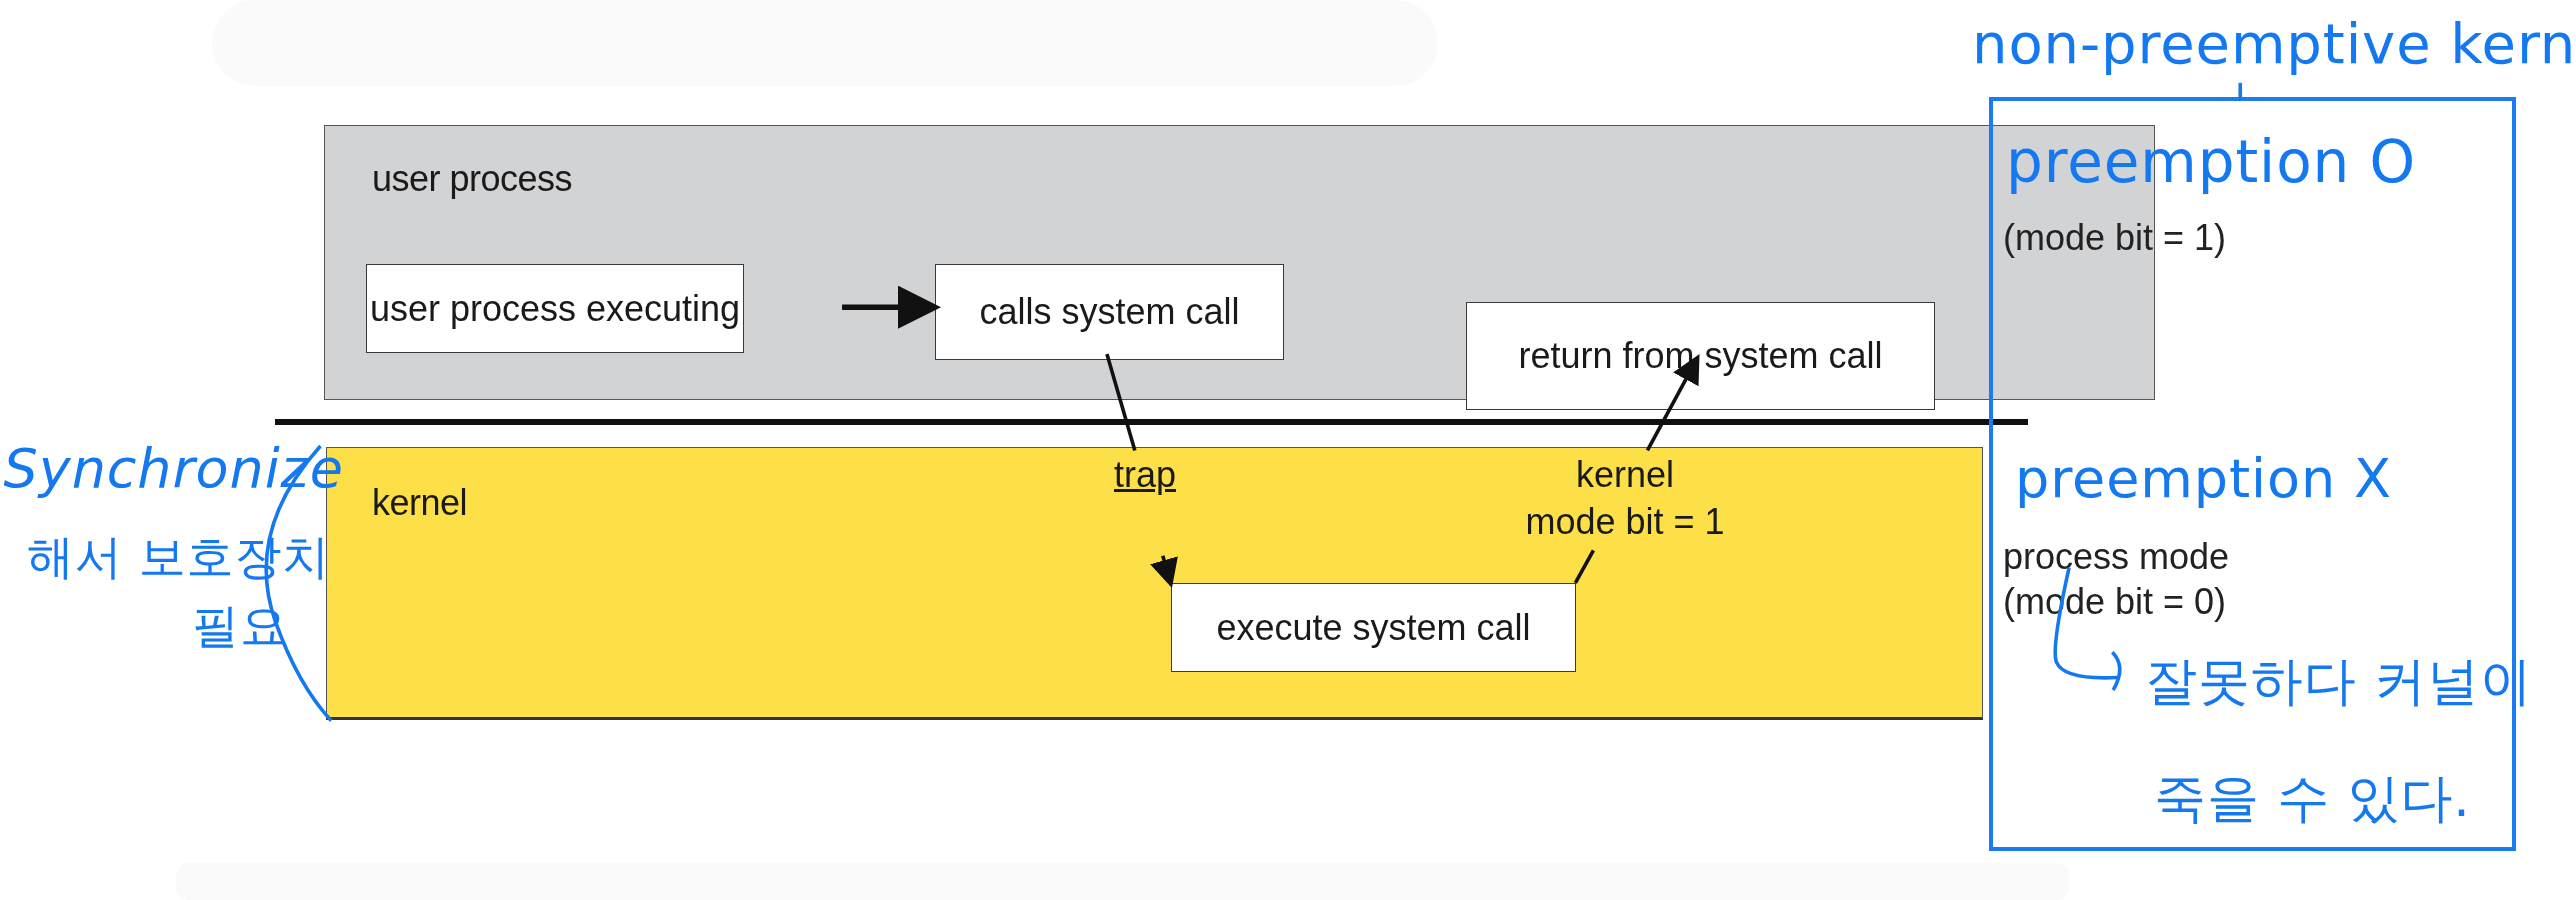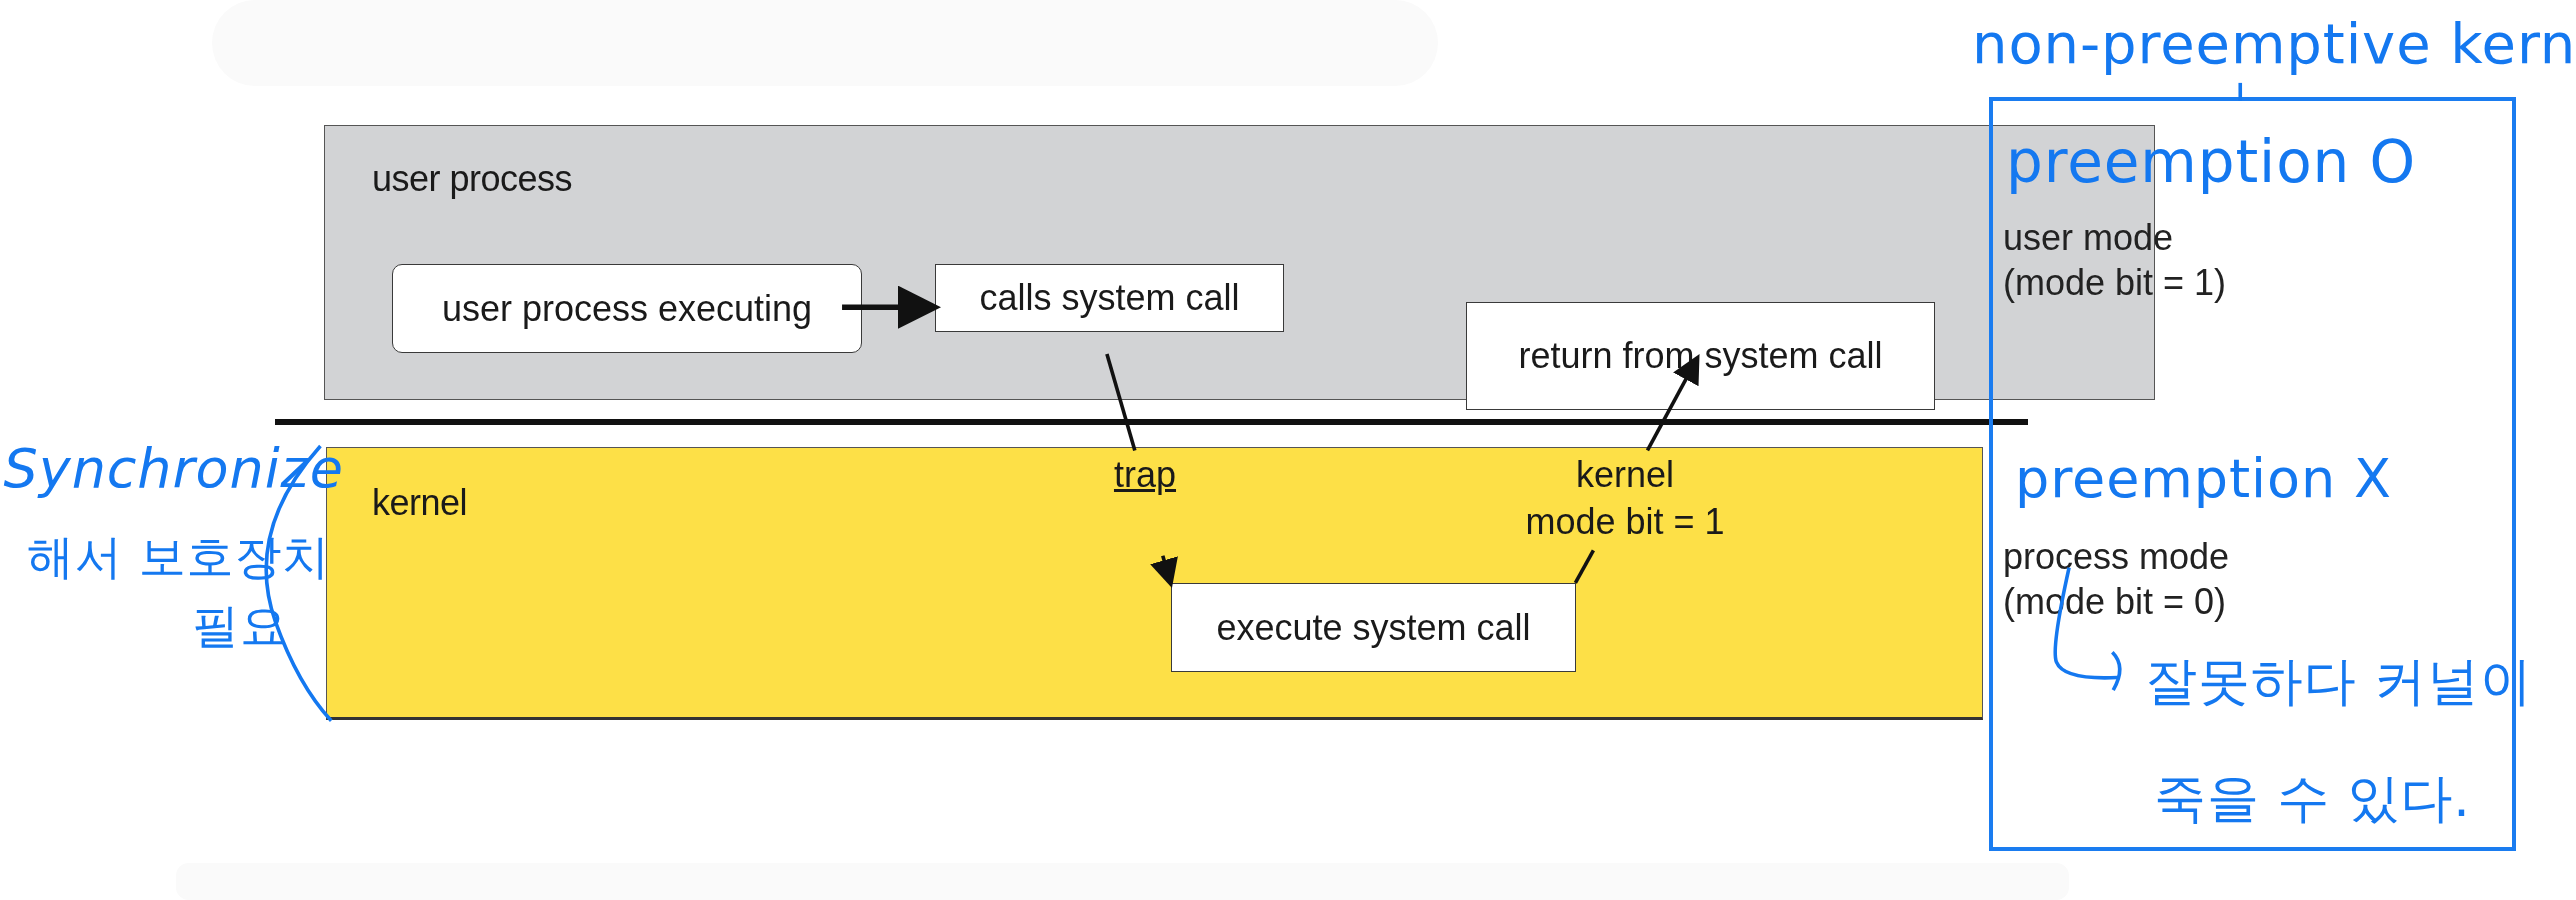--- a/index.html
+++ b/index.html
@@ -24,24 +24,24 @@
 </head>
 <body>
 
 <div class="smudge" style="left:212px; top:0; width:1226px; height:86px;"></div>
 <div class="smudge" style="left:176px; top:863px; width:1893px; height:37px; border-radius:12.6px;"></div>
 
 <div class="region user">
   <span class="region-label" style="left:47px; top:32px;">user process</span>
 </div>
 
-<div class="box" style="left:392px; top:264px; width:470px; height:89px;border-radius:10px;">
+<div class="box" style="left:366px; top:264px; width:378px; height:89px;">
   <span>user process executing</span>
 </div>
-<div class="box" style="left:935px; top:264px; width:349px; height:68px;">
+<div class="box" style="left:935px; top:264px; width:349px; height:96px;">
   <span>calls system call</span>
 </div>
 <div class="box" style="left:1466px; top:265px; width:469px; height:108px;margin-top:37px;">
   <span>return from system call</span>
 </div>
 
 <div class="separator"></div>
 
 <div class="region kernel">
   <span class="region-label" style="left:45px; top:34px;">kernel</span>
@@ -68,21 +68,20 @@
   <line x1="934" y1="341" x2="1032" y2="341" stroke="#111" stroke-width="6" marker-end="url(#ah)"></line>
   <line x1="1228" y1="393" x2="1259" y2="500" stroke="#111" stroke-width="4"></line>
   <line x1="1290" y1="617" x2="1298" y2="645" stroke="#111" stroke-width="4" marker-end="url(#ah)"></line>
   <line x1="1748" y1="647" x2="1768" y2="611" stroke="#111" stroke-width="4"></line>
   <line x1="1828" y1="500" x2="1882" y2="400" stroke="#111" stroke-width="4" marker-end="url(#ah)"></line>
 </svg>
 
 <div class="blue-frame"></div>
 
 <div class="mode-text" style="left:2003px; top:215px;">
-  <div>user mode</div>
   <div>(mode bit = 1)</div>
 </div>
 <div class="mode-text" style="left:2003px; top:534px;">
   <div>process mode</div>
   <div>(mode bit = 0)</div>
 </div>
 
 <div class="hand" style="left:1972px; top:10.8px; font-size:56px;">non-preemptive kernel</div>
 <svg class="overlay" width="2576" height="900" viewBox="0 0 2858 999">
   <line x1="2486" y1="92" x2="2486" y2="112" stroke="#1478f0" stroke-width="4"></line>

